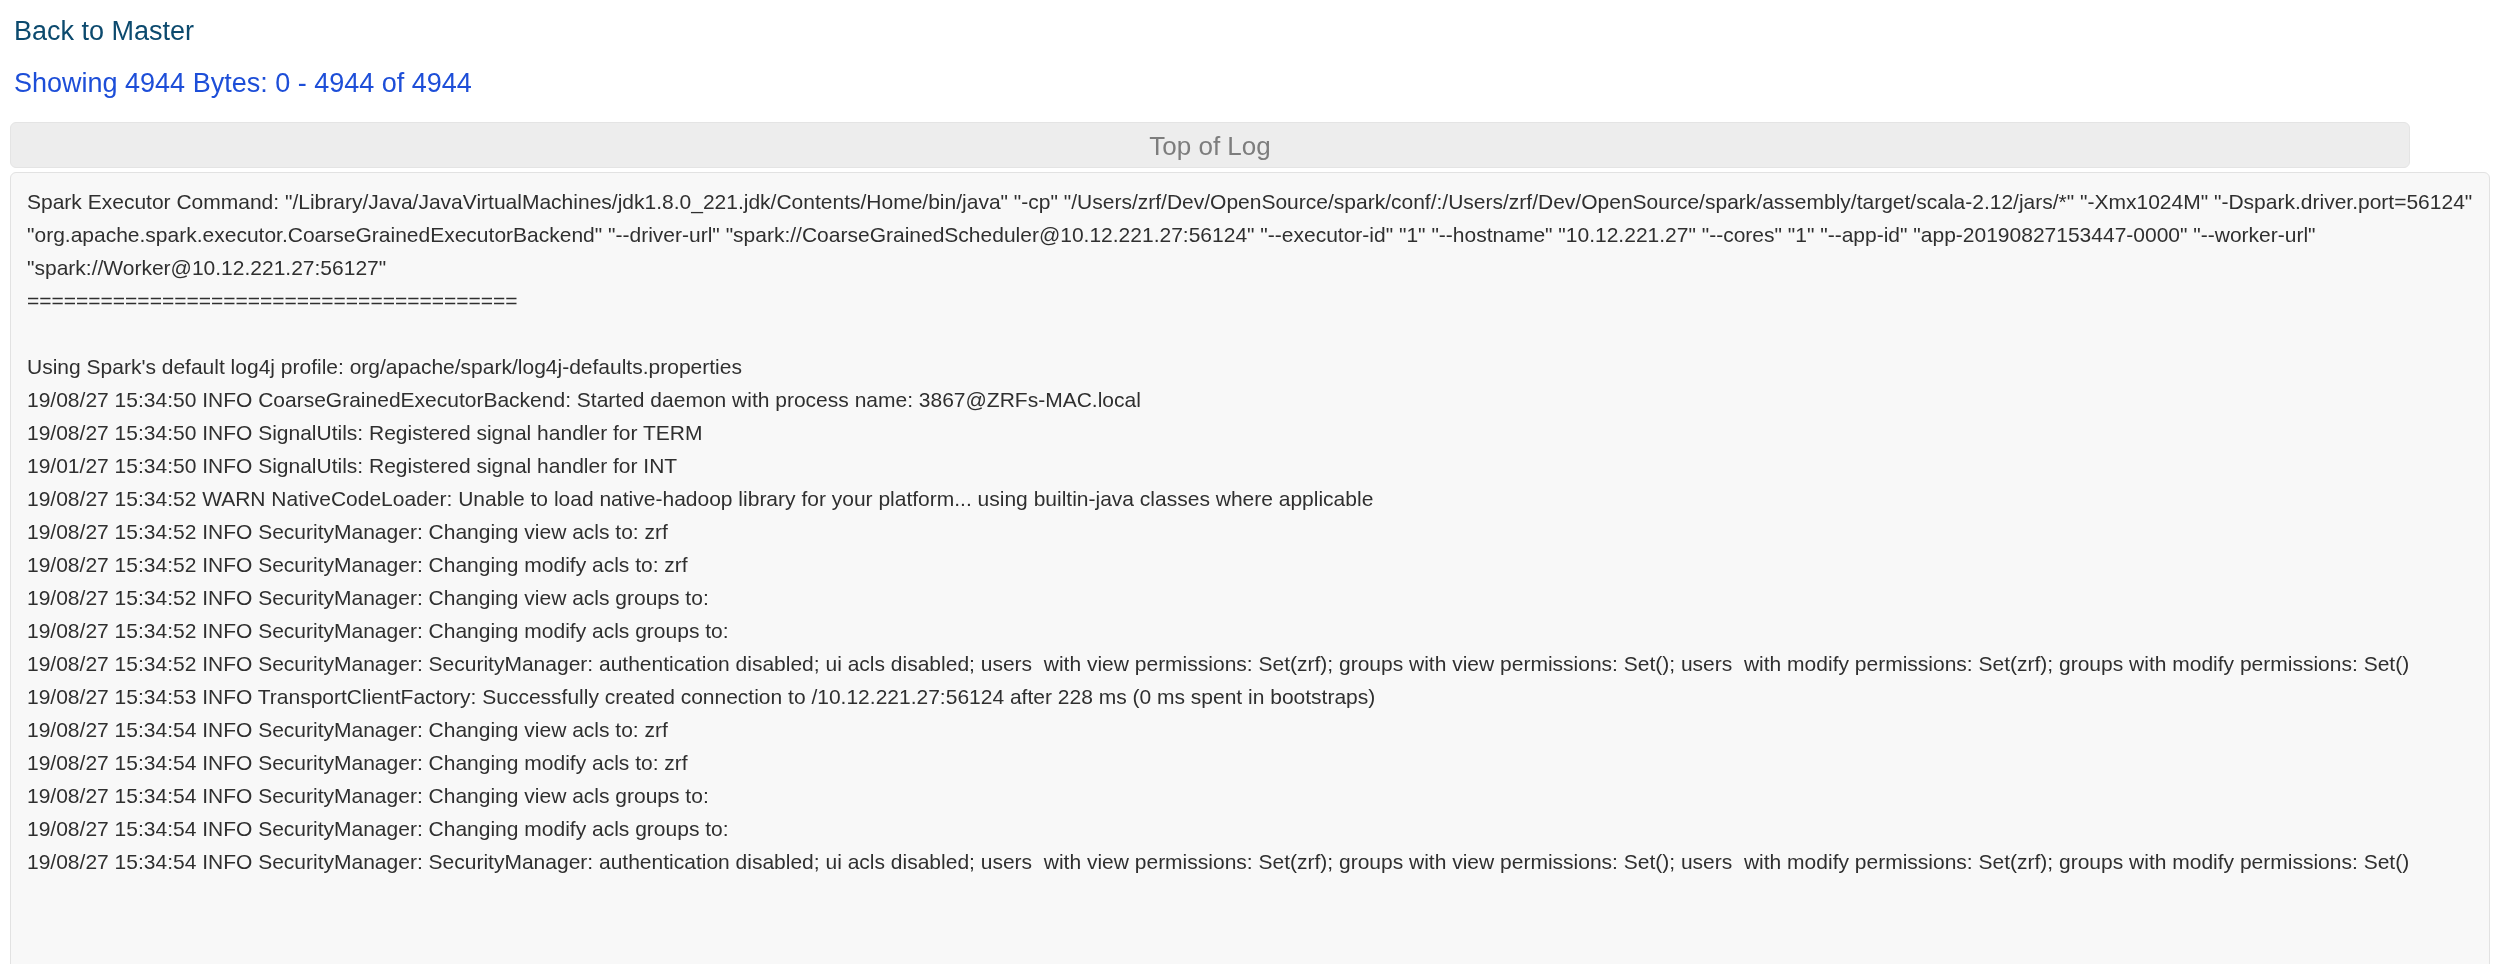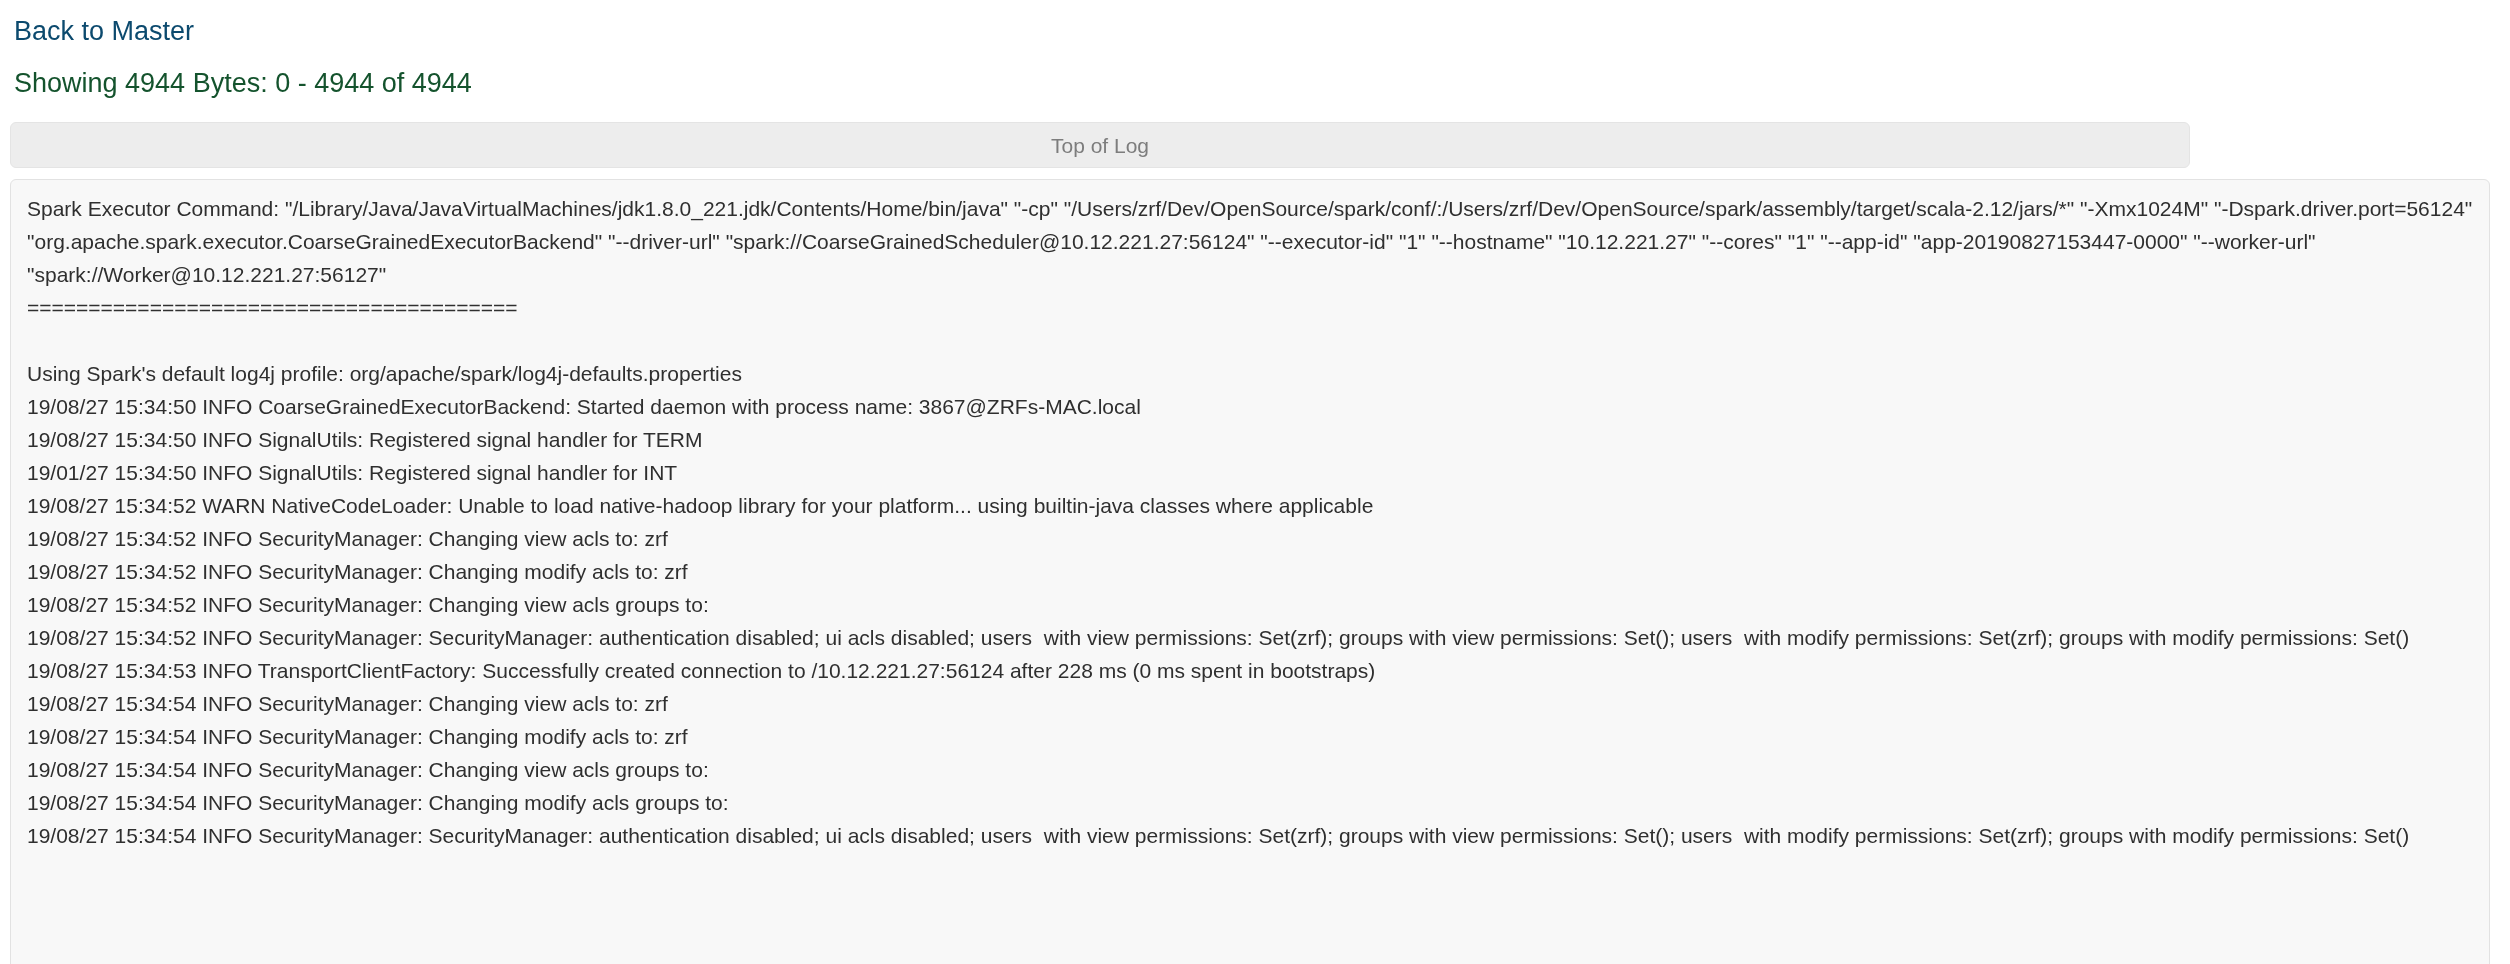--- a/index.html
+++ b/index.html
@@ -17,34 +17,34 @@
     font-size: 27px;
     line-height: 30px;
     color: #0c4a6e;
     text-decoration: none;
     cursor: pointer;
   }
   .byte-range {
     margin: 22px 0 0 14px;
     font-size: 27px;
     line-height: 30px;
-    color: #14532d;
+    color: #1d4ed8;
   }
   .log-header {
-    margin: 24px 0 11px 10px;
-    width: 2180px;
+    margin: 24px 0 4px 10px;
+    width: 2400px;
     box-sizing: border-box;
     height: 46px;
     line-height: 46px;
     text-align: center;
     background: #ededed;
     border: 1px solid #e4e4e4;
     border-radius: 6px;
     color: #7d7d7d;
-    font-size: 21px;
+    font-size: 26px;
     cursor: pointer;
     user-select: none;
   }
   .log-box {
     margin: 4px 0 0 10px;
     width: 2480px;
     min-height: 860px;
     box-sizing: border-box;
     background: #f8f8f8;
     border: 1px solid #e2e2e2;
@@ -75,20 +75,21 @@
     <div class="log-line">========================================</div>
     <div class="log-line">&nbsp;</div>
     <div class="log-line">Using Spark's default log4j profile: org/apache/spark/log4j-defaults.properties</div>
     <div class="log-line">19/08/27 15:34:50 INFO CoarseGrainedExecutorBackend: Started daemon with process name: 3867@ZRFs-MAC.local</div>
     <div class="log-line">19/08/27 15:34:50 INFO SignalUtils: Registered signal handler for TERM</div>
     <div class="log-line">19/01/27 15:34:50 INFO SignalUtils: Registered signal handler for INT</div>
     <div class="log-line">19/08/27 15:34:52 WARN NativeCodeLoader: Unable to load native-hadoop library for your platform... using builtin-java classes where applicable</div>
     <div class="log-line">19/08/27 15:34:52 INFO SecurityManager: Changing view acls to: zrf</div>
     <div class="log-line">19/08/27 15:34:52 INFO SecurityManager: Changing modify acls to: zrf</div>
     <div class="log-line">19/08/27 15:34:52 INFO SecurityManager: Changing view acls groups to: </div>
+    <div class="log-line">19/08/27 15:34:52 INFO SecurityManager: Changing modify acls groups to: </div>
     <div class="log-line">19/08/27 15:34:52 INFO SecurityManager: SecurityManager: authentication disabled; ui acls disabled; users  with view permissions: Set(zrf); groups with view permissions: Set(); users  with modify permissions: Set(zrf); groups with modify permissions: Set()</div>
     <div class="log-line">19/08/27 15:34:53 INFO TransportClientFactory: Successfully created connection to /10.12.221.27:56124 after 228 ms (0 ms spent in bootstraps)</div>
     <div class="log-line">19/08/27 15:34:54 INFO SecurityManager: Changing view acls to: zrf</div>
     <div class="log-line">19/08/27 15:34:54 INFO SecurityManager: Changing modify acls to: zrf</div>
     <div class="log-line">19/08/27 15:34:54 INFO SecurityManager: Changing view acls groups to: </div>
     <div class="log-line">19/08/27 15:34:54 INFO SecurityManager: Changing modify acls groups to: </div>
     <div class="log-line">19/08/27 15:34:54 INFO SecurityManager: SecurityManager: authentication disabled; ui acls disabled; users  with view permissions: Set(zrf); groups with view permissions: Set(); users  with modify permissions: Set(zrf); groups with modify permissions: Set()</div>
   </div>
 
 

